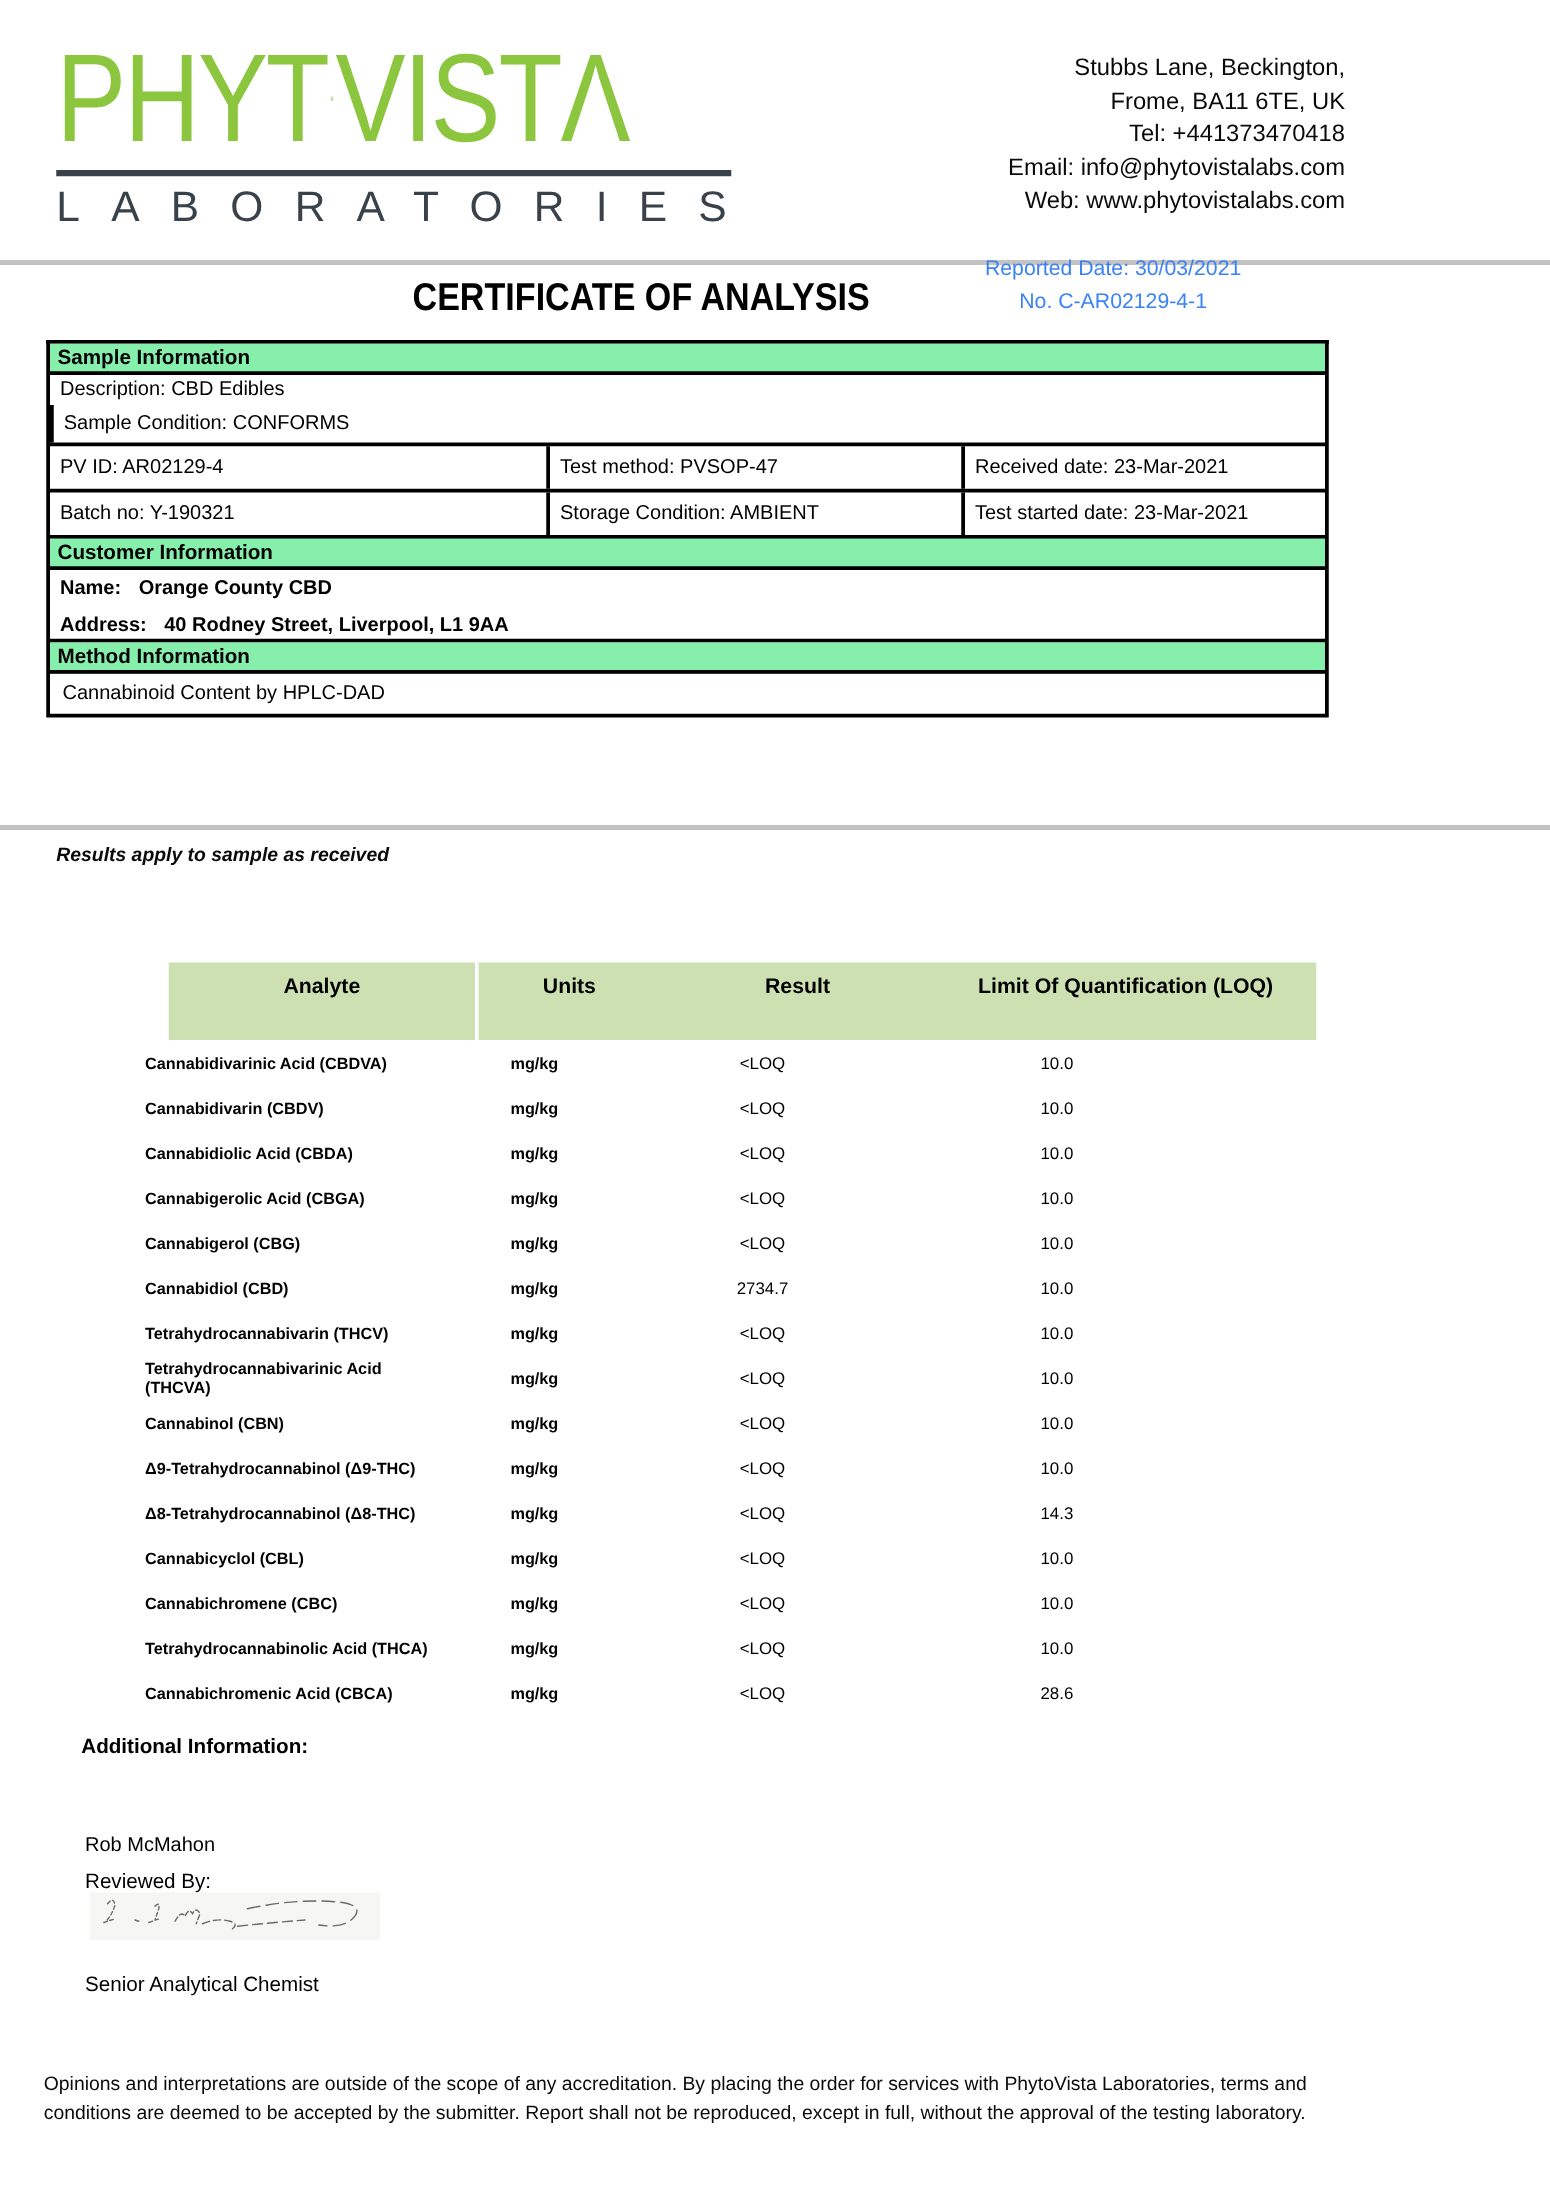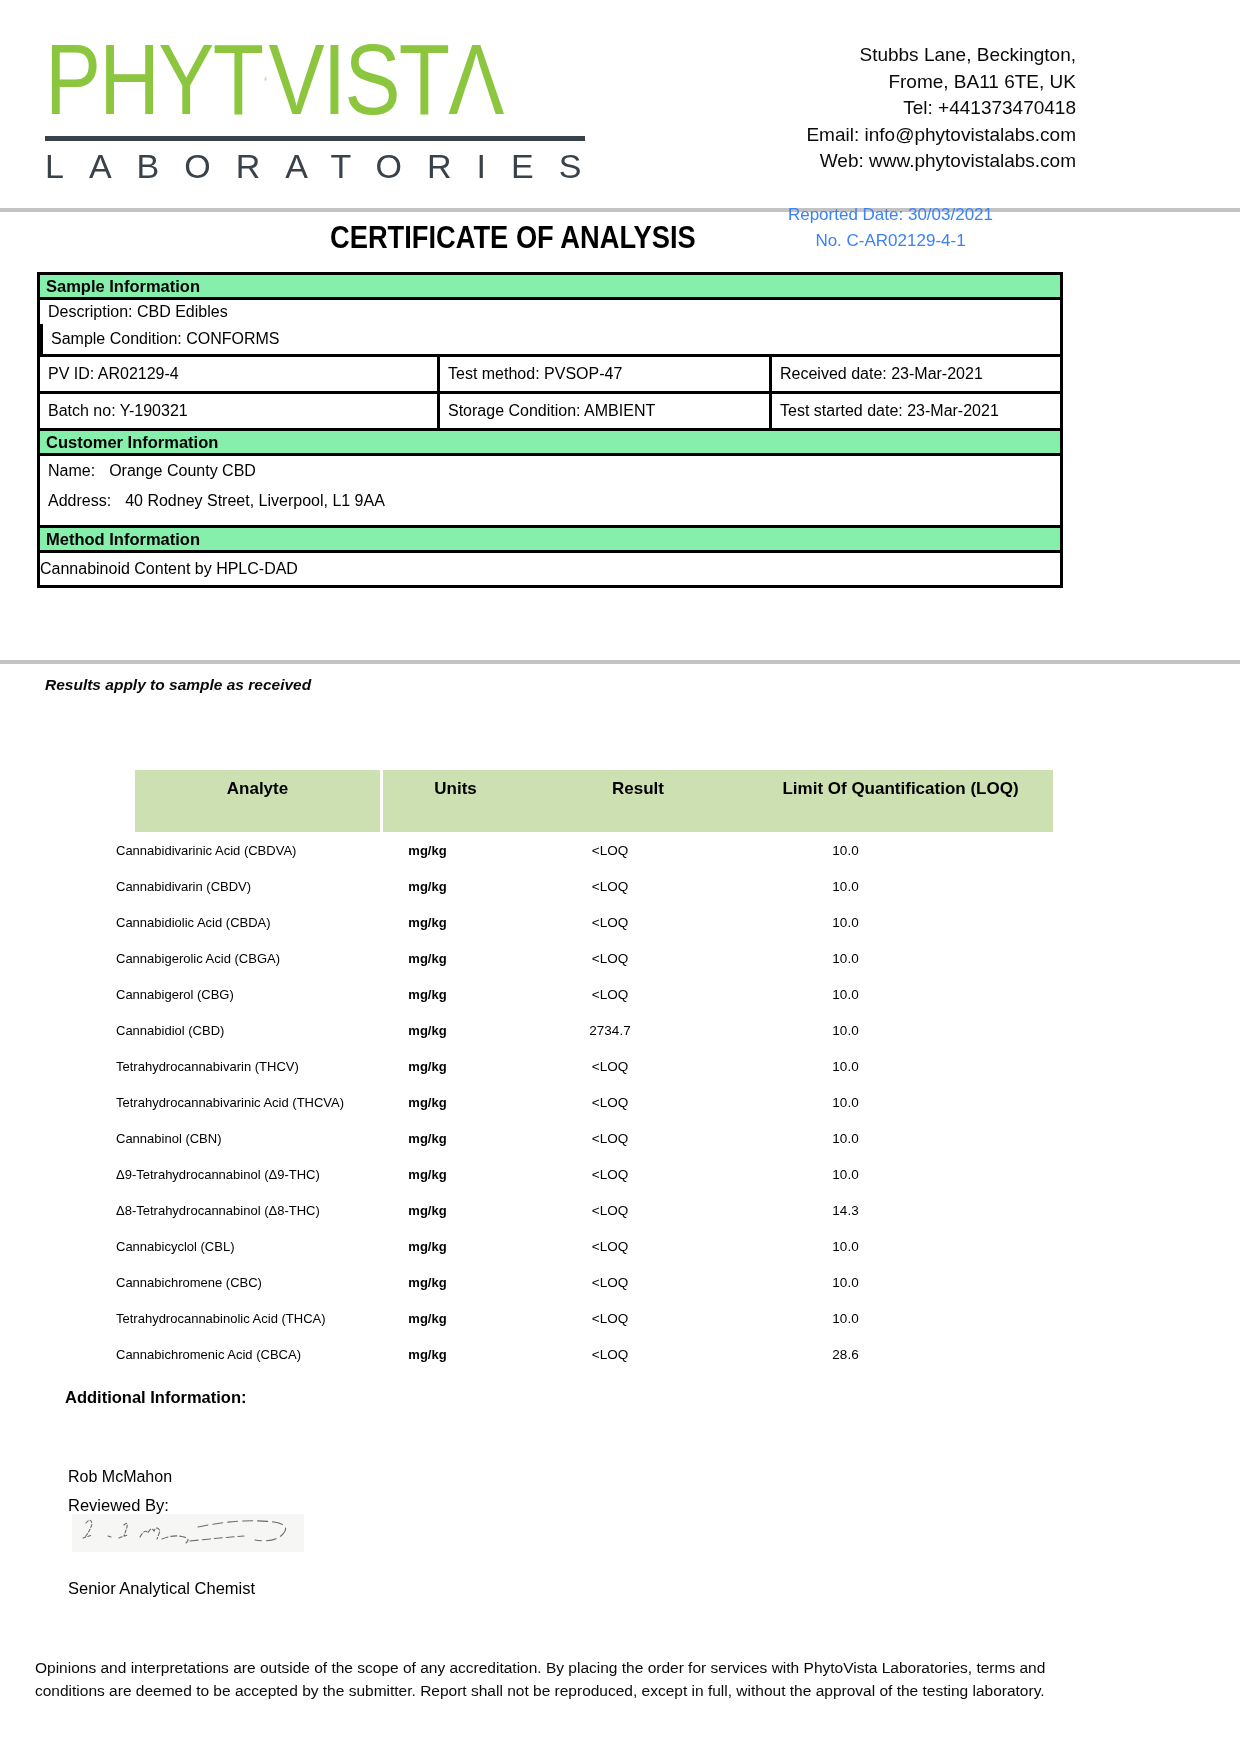--- a/index.html
+++ b/index.html
@@ -58,41 +58,41 @@
   }
   .green-bar span{font-weight:700;font-size:16.5px;}
   .desc-row{display:flex;height:54px;border-bottom:3px solid #000;flex-direction:column;}
   .desc-left{width:735px;box-sizing:border-box;padding:3px 8px;}
   .desc-right{flex:1;border-left:3px solid #000;display:flex;align-items:center;padding-left:8px;}
   .cells-row{display:flex;height:34px;border-bottom:3px solid #000;}
   .cells-row .cell{box-sizing:border-box;display:flex;align-items:center;padding-left:8px;}
   .cell.c1{width:400px;border-right:3px solid #000;}
   .cell.c2{width:332px;border-right:3px solid #000;}
   .cell.c3{flex:1;border-radius:16px;}
-  .cust-box{height:72px;border-bottom:3px solid #000;padding:4px 8px;box-sizing:border-box;}
+  .cust-box{height:58px;border-bottom:3px solid #000;padding:4px 8px;box-sizing:border-box;font-weight:bold;}
   .cust-line1{margin-top:2px;}
   .cust-line2{margin-top:12px;}
   .lbl-gap{display:inline-block;width:14px;}
-  .method-box{height:32px;border-bottom:3px solid #000;display:flex;align-items:center;padding-left:0;}
+  .method-box{height:32px;border-bottom:3px solid #000;display:flex;align-items:center;padding-left:10px;}
   
   .results-note{
     position:absolute;left:45px;top:676px;
     font-weight:700;font-style:italic;font-size:15.5px;color:#0a0a0a;
   }
   
   .rtable{position:absolute;left:107px;top:770px;width:918px;}
   .thead{display:grid;grid-template-columns:248px 145px 220px 305px;height:62px;padding-left:28px;}
   .thead .hcell{
     background:#cde0b2;font-weight:700;font-size:17px;
     display:flex;justify-content:center;padding-top:9px;box-sizing:border-box;
   }
   .thead .hcell:first-child{border-right:3px solid #fff;}
   .tbody .trow{display:grid;grid-template-columns:248px 145px 220px 305px;height:36px;align-items:center;}
   .tcell{font-size:13px;}
-  .c-analyte{font-weight:400;padding-left:9px;}
+  .c-analyte{font-weight:700;padding-left:9px;}
   .c-units{font-weight:700;text-align:center;}
   .c-result{text-align:center;font-size:13.5px;}
   .c-loq{text-align:center;padding-right:54px;font-size:13.5px;}
   
   .addl{position:absolute;left:65px;top:1388px;font-weight:700;font-size:16.5px;}
   .reviewed{position:absolute;left:68px;top:1496px;font-size:16.5px;}
   .sig-box{position:absolute;left:72px;top:1514px;width:232px;height:38px;background:#f6f6f5;}
   .sig-name{position:absolute;left:68px;top:1468px;font-size:16px;}
   .sig-title{position:absolute;left:68px;top:1579px;font-size:16.5px;}
   .footer{

